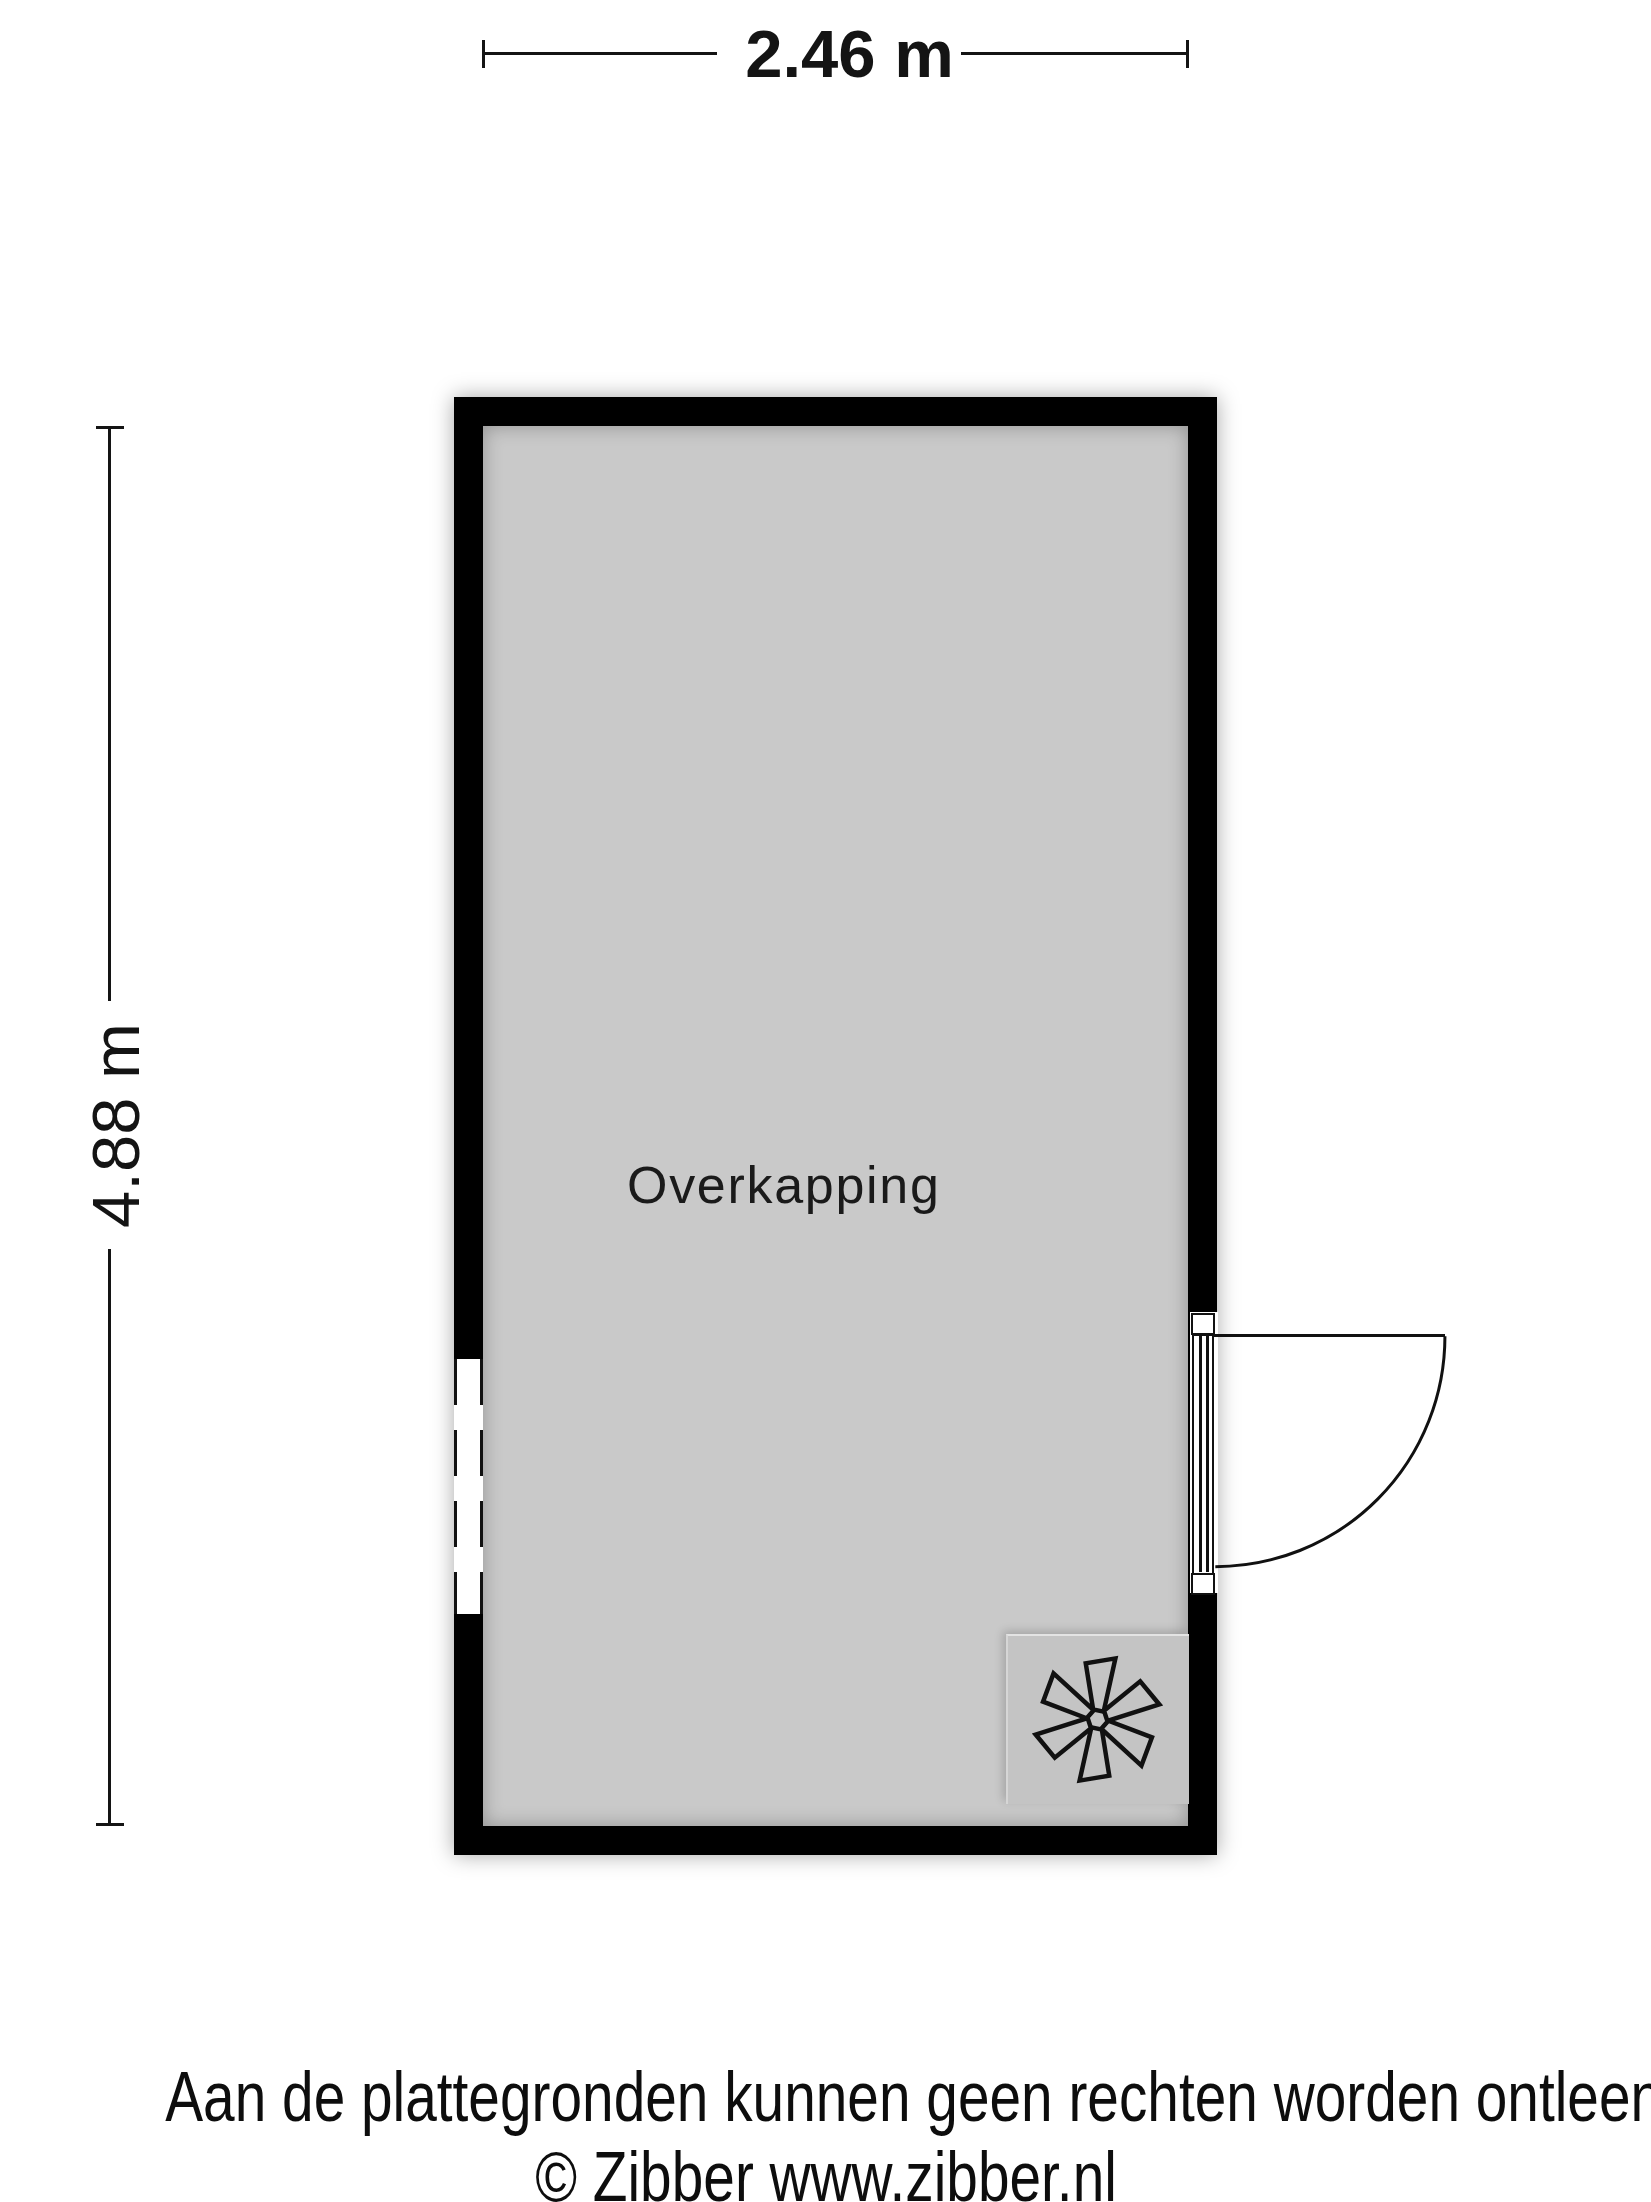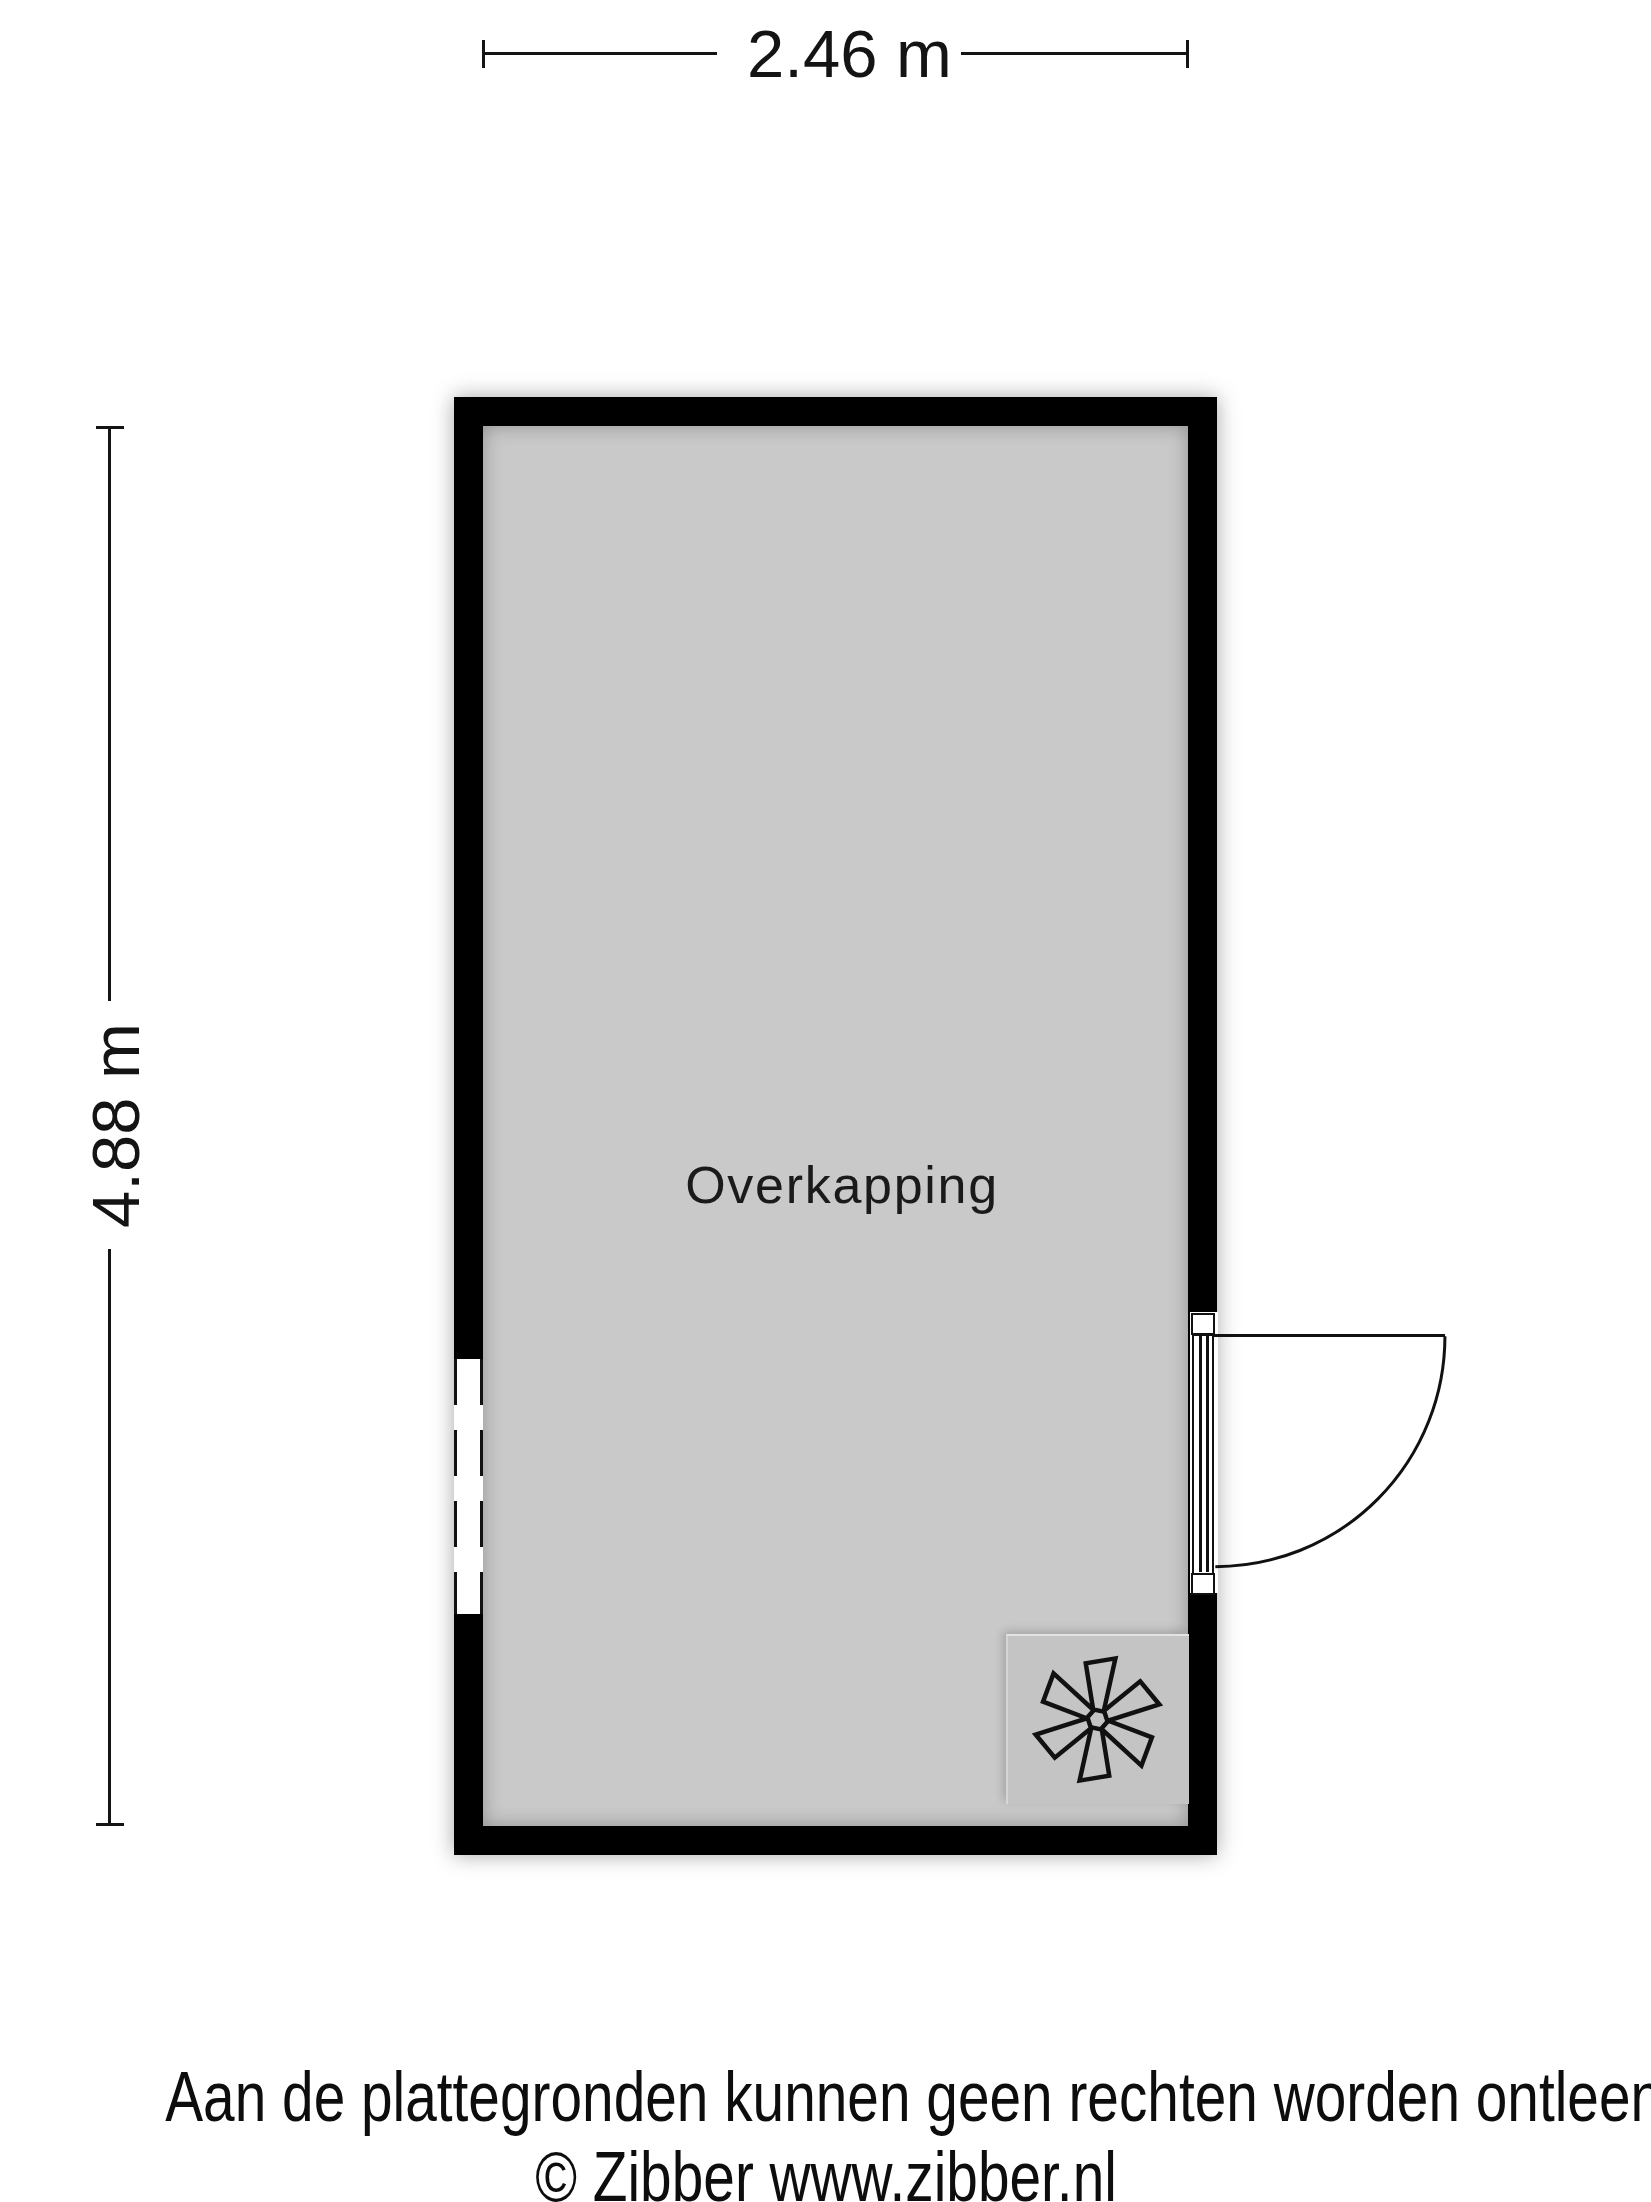--- a/index.html
+++ b/index.html
@@ -22,21 +22,21 @@
   
   .room-walls{
     left:454px;top:397px;width:763px;height:1458px;background:#000;
     box-shadow:0 0 20.6px rgba(0,0,0,0.35);
   }
   .room-floor{
     left:29px;top:29px;width:705px;height:1400px;background:#c9c9c9;
     box-shadow:inset 0 0 19px rgba(0,0,0,0.28);
   }
   .room-label{
-    left:627px;top:1159px;width:430px;text-align:center;
+    left:627px;top:1159px;width:430px;text-align:left;
     font-size:52px;line-height:52px;letter-spacing:1.7px;color:#1a1a1a;white-space:nowrap;
   }
 
   
   .window-opening{left:454px;top:1359px;width:29px;height:255px;background:#ffffff;}
   .window-dash{
     position:absolute;top:0;width:3.4px;height:255px;
     background:repeating-linear-gradient(to bottom,#111 0px,#111 46px,transparent 46px,transparent 71px);
   }
   .window-dash.left{left:0;}
@@ -73,21 +73,21 @@
     font-size:71px;line-height:77px;transform:scaleX(0.80);transform-origin:50% 50%;
   }
   .footer-line.l1{top:2058px;}
   .footer-line.l2{top:2138px;}
 </style>
 </head>
 <body>
 
 <div class="abs dim-tick-v" style="left:482px;top:40px;"></div>
 <div class="abs dim-line-h" style="left:484px;top:52px;width:233px;"></div>
-<div class="abs dim-label" style="left:699px;top:19px;width:301px;">2.46 m</div>
+<div class="abs dim-label" style="left:699px;top:19px;width:301px;font-weight:bold;">2.46 m</div>
 <div class="abs dim-line-h" style="left:961px;top:52px;width:228px;"></div>
 <div class="abs dim-tick-v" style="left:1186px;top:40px;"></div>
 
 <div class="abs dim-tick-h" style="left:96px;top:426px;"></div>
 <div class="abs dim-line-v" style="left:108px;top:428px;height:573px;"></div>
 <div class="abs dim-label" style="left:-35px;top:1104px;width:301px;height:43px;line-height:43px;transform:rotate(-90deg);">4.88 m</div>
 <div class="abs dim-line-v" style="left:108px;top:1249px;height:576px;"></div>
 <div class="abs dim-tick-h" style="left:96px;top:1823px;"></div>
 
 <div class="abs room-walls">

